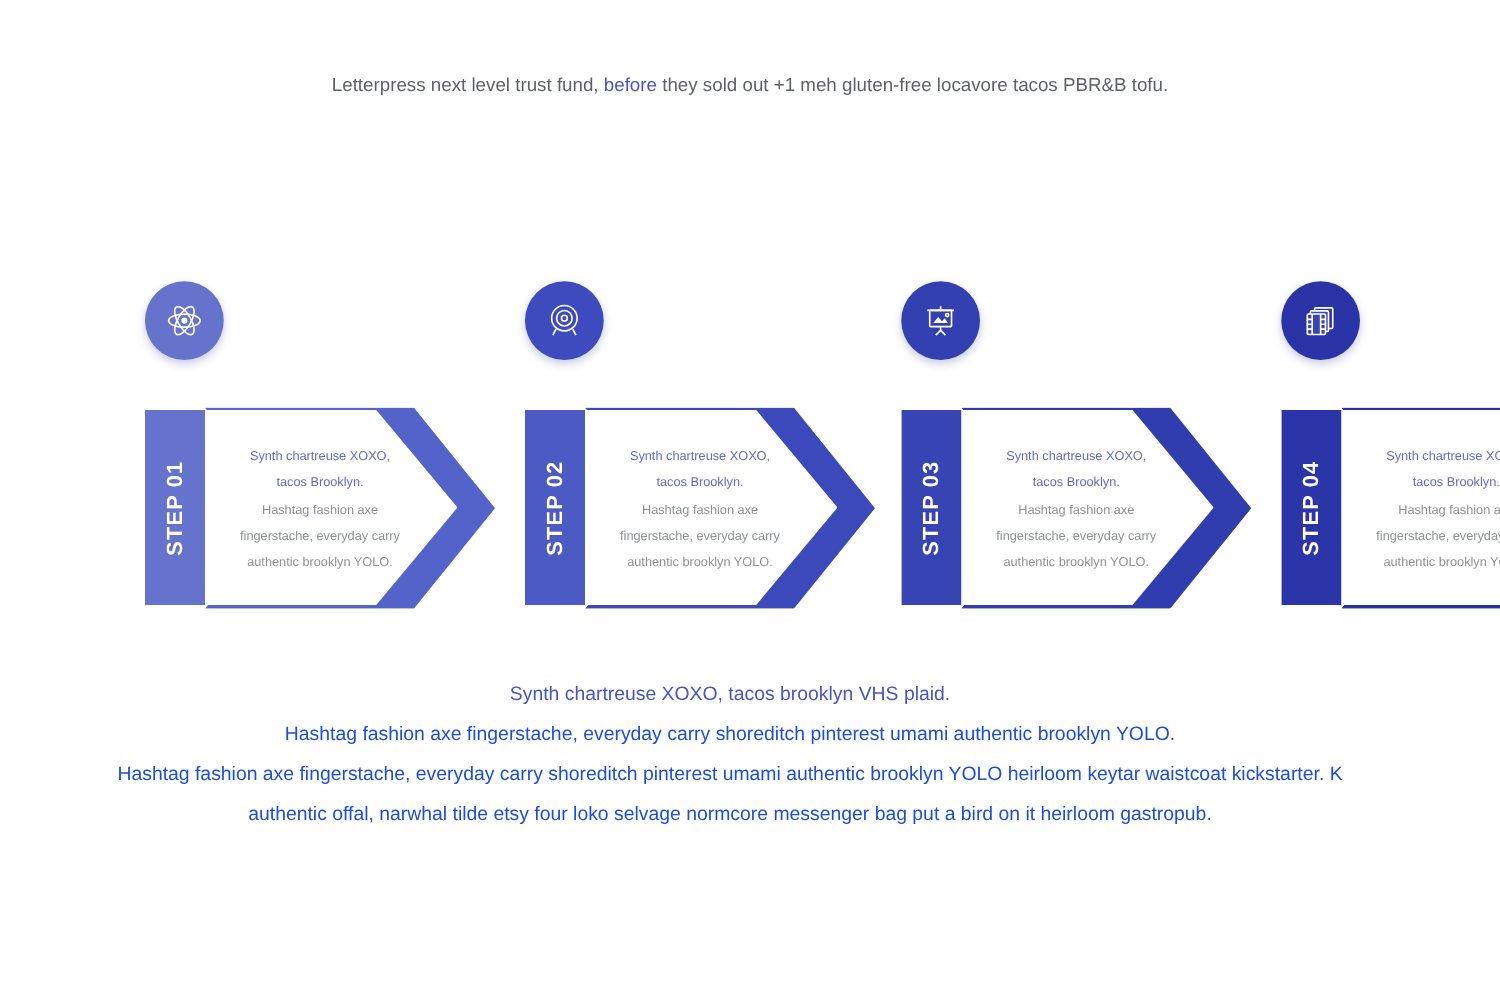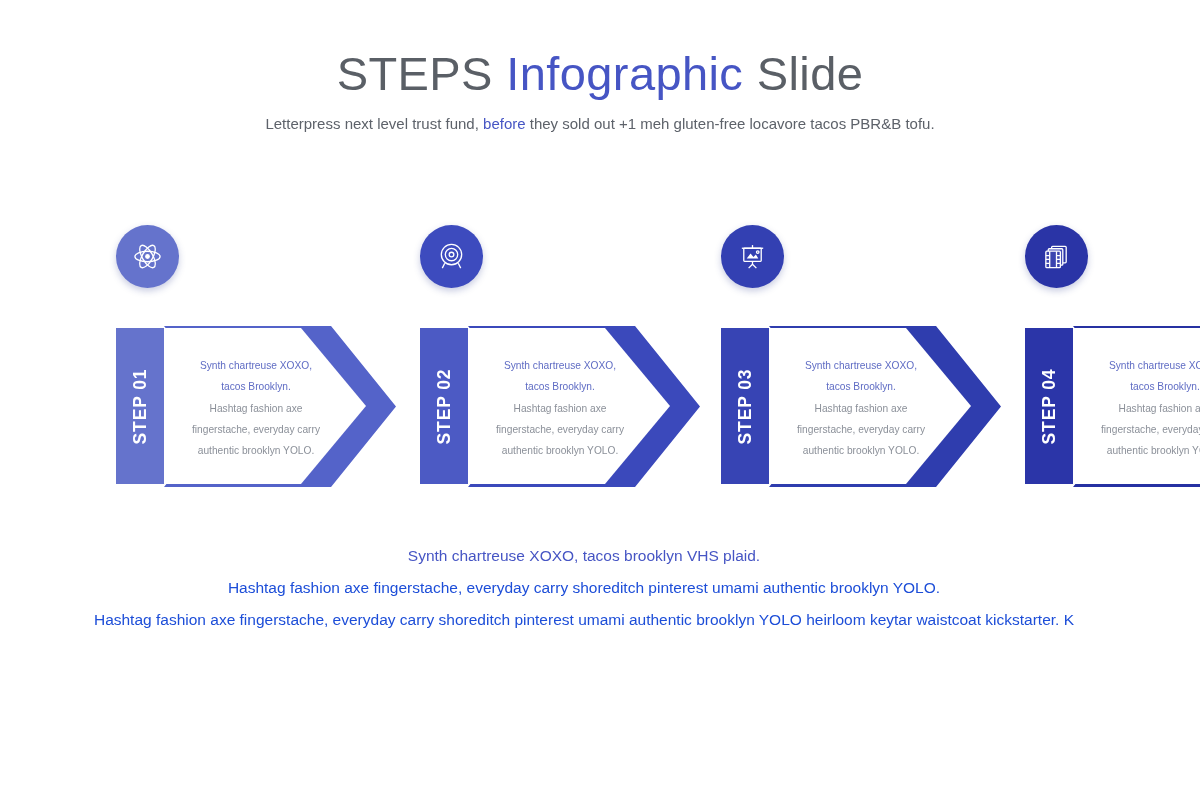--- a/index.html
+++ b/index.html
@@ -164,21 +164,20 @@
     color: #4655c4;
   }
   .footer p.wide {
     font-size: 15.5px;
   }
 </style>
 </head>
 <body>
 
 <div class="header">
-  <h1 class="title"><span>STEPS </span><span class="accent">Infographic</span><span> Slide</span></h1>
   <p class="subtitle"><span>Letterpress next level trust fund, </span><span class="accent">before</span><span> they sold out +1 meh gluten-free locavore tacos PBR&amp;B tofu.</span></p>
 </div>
 
 <div class="steps">
 
   <div class="step" id="step-0" style="left:116px;">
     <div class="circle" id="circ-0" style="left: 0px; background: rgb(101, 115, 204);">
       <svg viewBox="0 0 32 32" fill="none" stroke="#ffffff" stroke-width="1.35">
         <ellipse cx="16" cy="16" rx="13" ry="5.4"></ellipse>
         <ellipse cx="16" cy="16" rx="13" ry="5.4" transform="rotate(60 16 16)"></ellipse>
@@ -283,13 +282,14 @@
       </div>
     </div>
   </div>
 
 </div>
 
 <div class="footer">
   <p class="accent">Synth chartreuse XOXO, tacos brooklyn VHS plaid.</p>
   <p>Hashtag fashion axe fingerstache, everyday carry shoreditch pinterest umami authentic brooklyn YOLO.</p>
   <p class="wide">Hashtag fashion axe fingerstache, everyday carry shoreditch pinterest umami authentic brooklyn YOLO heirloom keytar waistcoat kickstarter. K</p>
+  <p>authentic offal, narwhal tilde etsy four loko selvage normcore messenger bag put a bird on it heirloom gastropub.</p>
 </div>
 
 </body></html>

